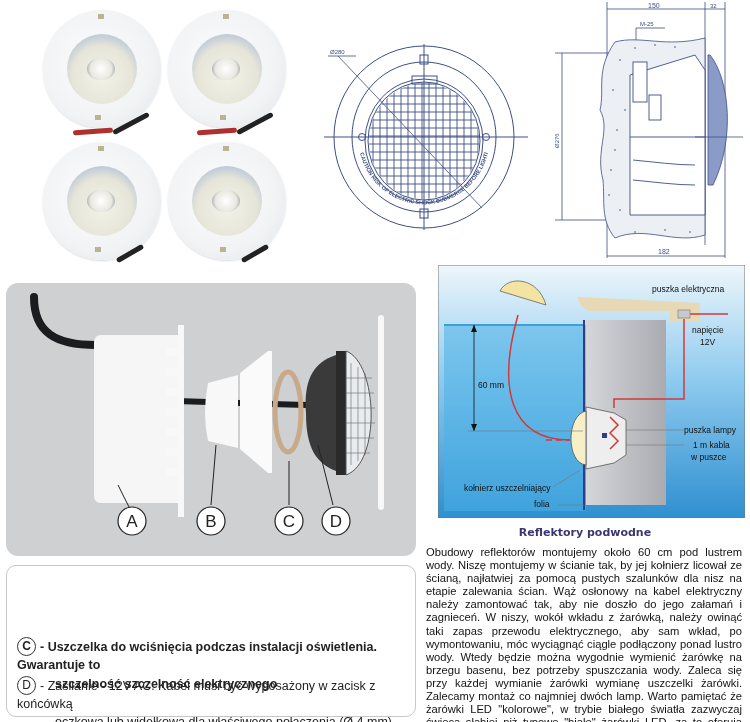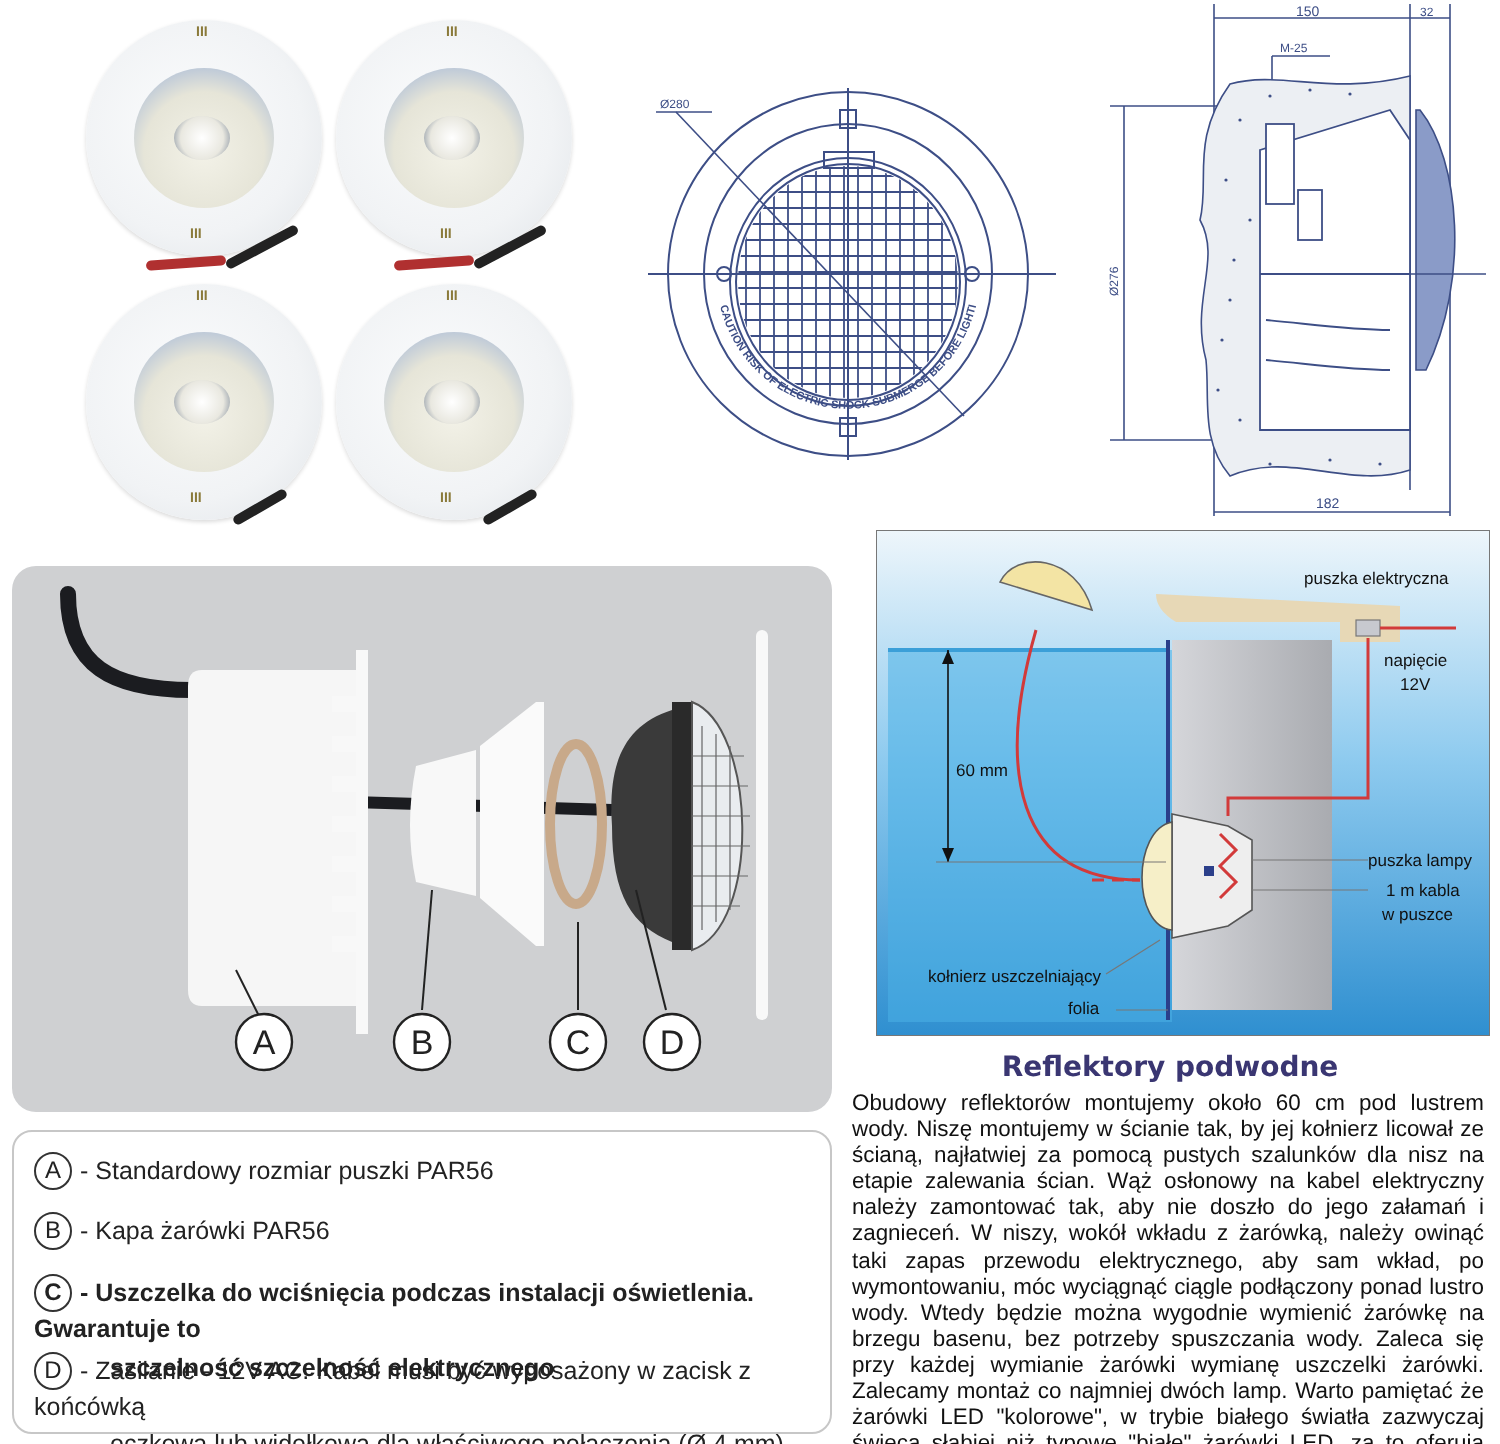--- a/index.html
+++ b/index.html
@@ -19,21 +19,21 @@
   .exploded{left:6px;top:283px;width:410px;height:273px;background:#cfd0d2;border-radius:12px;}
   
   .legend{left:6px;top:565px;width:408px;height:150px;border:1.5px solid #c7c7c7;border-radius:10px;background:#fff;}
   .leg-row{position:absolute;left:10px;font-size:12.5px;color:#222;line-height:16px;}
   .leg-row .badge{display:inline-block;width:17px;height:17px;border:1.3px solid #333;border-radius:50%;text-align:center;font-size:12px;line-height:17px;margin-right:4px;vertical-align:middle;}
   .leg-row .txt{vertical-align:middle;}
   .leg-row .cont{display:block;padding-left:38px;}
   
   .install{left:438px;top:265px;width:307px;height:253px;}
   
-  .art-title{left:420px;top:526px;width:330px;text-align:center;font-weight:bold;font-size:14px;color:#3a3672;font-family:"DejaVu Sans",sans-serif;}
+  .art-title{left:420px;top:526px;width:330px;text-align:center;font-weight:bold;font-size:11px;color:#3a3672;font-family:"DejaVu Sans",sans-serif;}
   .art-body{left:426px;top:546px;width:316px;font-size:11.2px;line-height:13.1px;text-align:justify;color:#111;}
 </style>
 </head>
 <body>
 
 <div class="abs photos">
   <div class="lamp" style="left:8px;top:5px;">
     <div class="rim"></div>
       <div class="well"></div>
       <div class="core"></div>
@@ -229,26 +229,20 @@
     <g font-size="17" fill="#222" text-anchor="middle">
       <text x="126" y="244">A</text>
       <text x="205" y="244">B</text>
       <text x="283" y="244">C</text>
       <text x="330" y="244">D</text>
     </g>
   </svg>
 </div>
 
 <div class="abs legend">
-  <div class="leg-row" style="top:10px;">
-    <span class="badge">A</span><span class="txt">- Standardowy rozmiar puszki PAR56</span>
-  </div>
-  <div class="leg-row" style="top:40px;">
-    <span class="badge">B</span><span class="txt">- Kapa żarówki PAR56</span>
-  </div>
   <div class="leg-row" style="top:71px;font-weight:bold;">
     <span class="badge">C</span><span class="txt">- Uszczelka do wciśnięcia podczas instalacji oświetlenia. Gwarantuje to</span>
     <span class="cont" style="padding-top:3px;">szczelność szczelność elektrycznego</span>
   </div>
   <div class="leg-row" style="top:110px;">
     <span class="badge">D</span><span class="txt">- Zasilanie - 12V AC. Kabel musi być wyposażony w zacisk z końcówką</span>
     <span class="cont" style="padding-top:2px;">oczkową lub widełkową dla właściwego połączenia (Ø 4 mm)</span>
   </div>
 </div>
 

